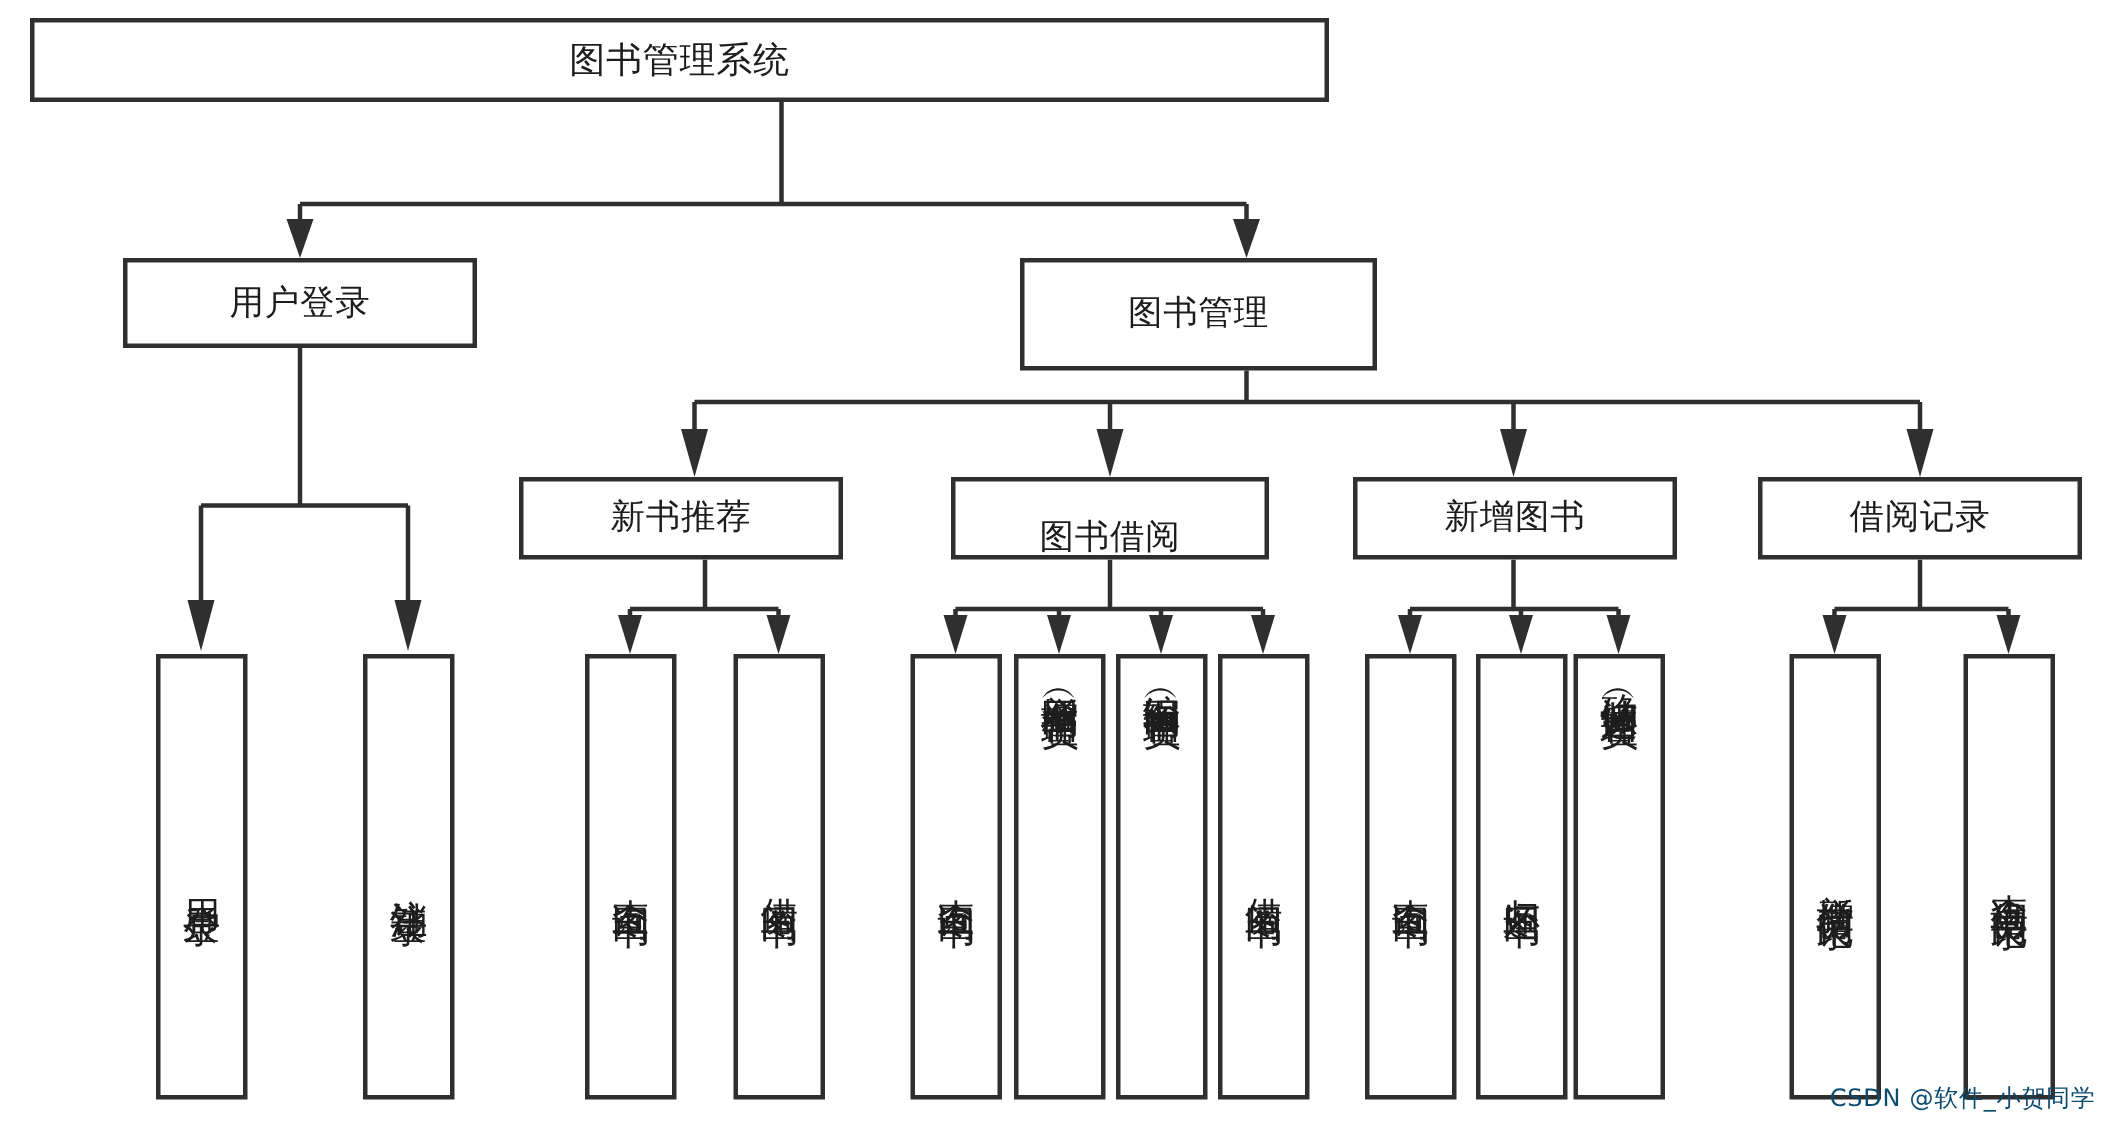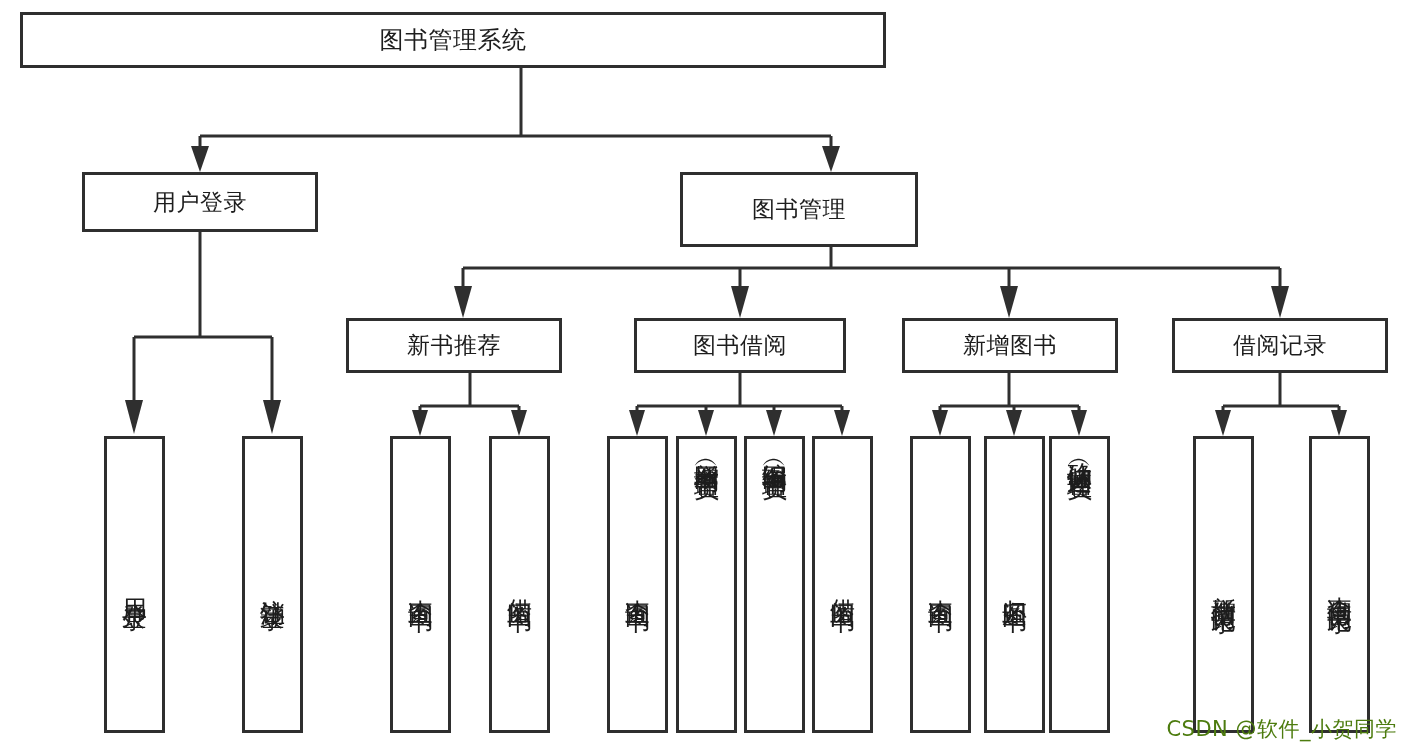--- a/index.html
+++ b/index.html
@@ -75,22 +75,22 @@
     stroke-width: 3;
     fill: none;
   }
   .arrow-head {
     fill: #2f2f2f;
   }
   #watermark {
     position: absolute;
     right: 8px;
     bottom: 4px;
-    font-size: 21px;
-    color: #4d7c0f;
+    font-size: 16px;
+    color: #0c4a6e;
     letter-spacing: 0.5px;
     white-space: nowrap;
     margin-top: 16px;
   }
 </style>
 </head>
 <body>
 
 <div id="canvas">
 
@@ -166,21 +166,21 @@
   <div class="node h" style="left:82px; top:172px; width:236px; height:60px;">
     <span class="label">用户登录</span>
   </div>
   <div class="node h" style="left:680px; top:172px; width:238px; height:75px;">
     <span class="label">图书管理</span>
   </div>
 
   <div class="node h" style="left:346px; top:318px; width:216px; height:55px;">
     <span class="label">新书推荐</span>
   </div>
-  <div class="node h" style="left:634px; top:318px; width:212px; height:55px;">
+  <div class="node h" style="left:634px; top:318px; width:212px; height:55px;align-items:flex-end;">
     <span class="label">图书借阅</span>
   </div>
   <div class="node h" style="left:902px; top:318px; width:216px; height:55px;">
     <span class="label">新增图书</span>
   </div>
   <div class="node h" style="left:1172px; top:318px; width:216px; height:55px;">
     <span class="label">借阅记录</span>
   </div>
 
   <div class="node v mid" style="left:104px; top:436px; width:61px; height:297px;">

